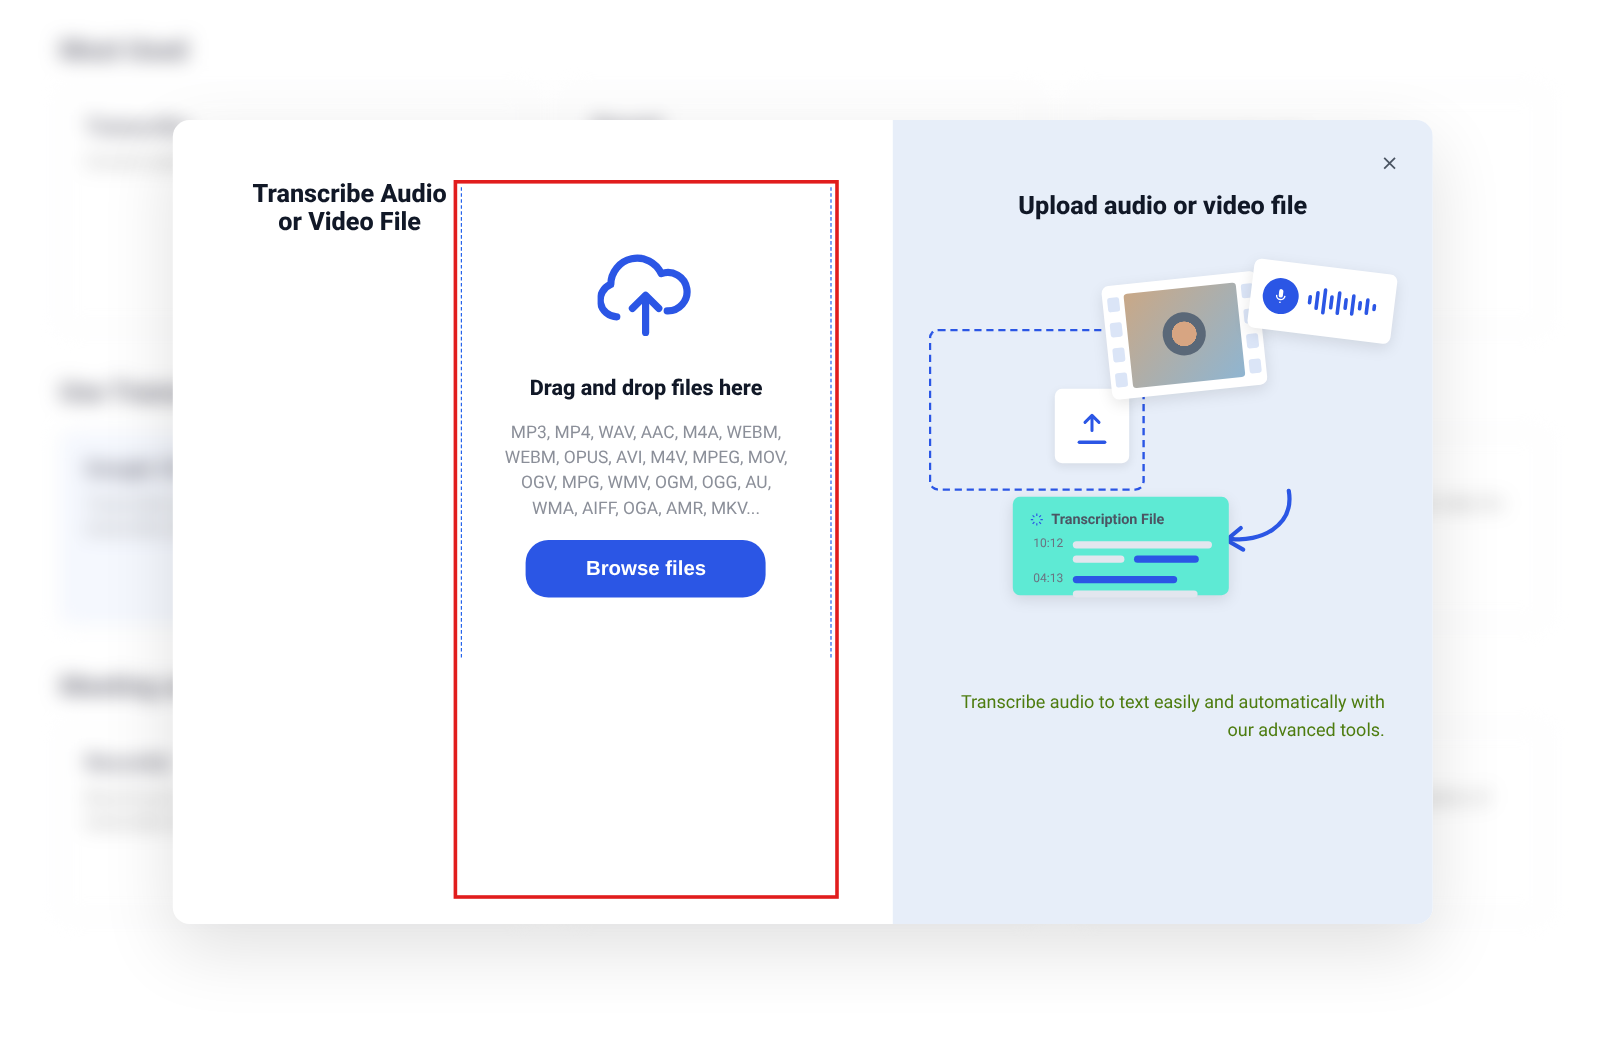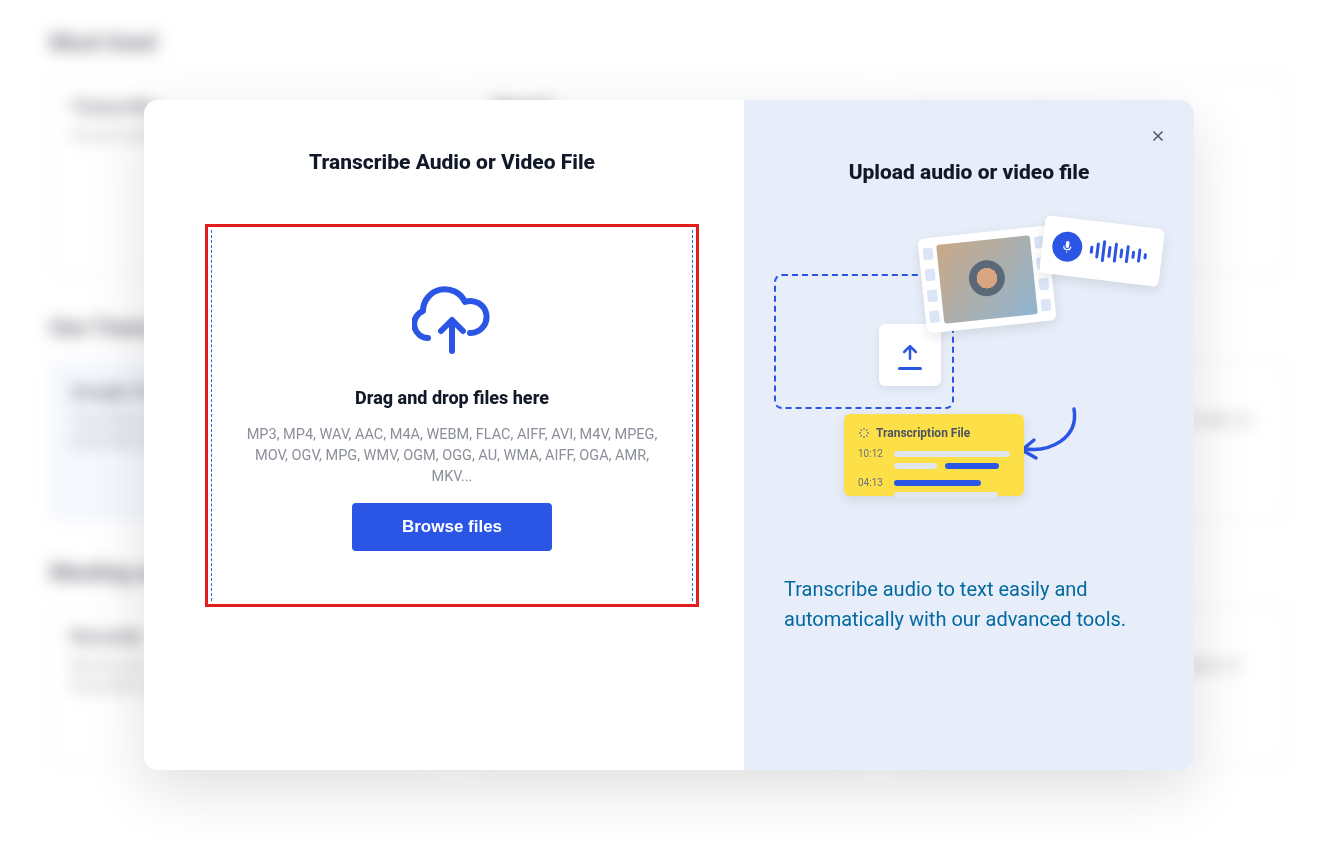--- a/index.html
+++ b/index.html
@@ -37,28 +37,28 @@
     width: 1050px; height: 670px;
     background: #fff;
     border-radius: 14px;
     box-shadow: 0 20px 60px rgba(0,0,0,0.12);
     display: flex;
     overflow: hidden;
   }
   .modal-left {
     flex: 1;
     padding: 50px 45px 21px;
-    display: flex; flex-direction: column; margin-left: 16px;
+    display: flex;  margin-left: 16px;
   }
   .modal-right {
     width: 450px;
     background: #e7eef9;
     padding: 60px 30px 40px;
     display: flex; flex-direction: column; align-items: center;
-    text-align: left;
+    text-align: right;
     position: relative;
   }
   .close-btn {
     position: absolute; top: 24px; right: 24px;
     width: 24px; height: 24px;
     cursor: pointer;
     display: flex; align-items: center; justify-content: center;
     color: #4b5563;
   }
   .close-btn svg { width: 18px; height: 18px; stroke: currentColor; stroke-width: 2; }
@@ -79,30 +79,30 @@
     text-align: center;
   }
   .cloud-icon { margin: 0 auto 30px; width: 80px; height: 72px; color: #2b56e5; }
   .dropzone h3 { font-size: 18px; font-weight: 800; color: #111827; margin-bottom: 16px; }
   .formats {
     font-size: 14.5px; color: #8b8f99; line-height: 1.45;
     max-width: 450px; margin: 0 auto 16px;
   }
   .or { font-size: 17px; font-weight: 700; color: #111827; margin-bottom: 28px; }
   .browse-btn {
-    background: #2b56e5; color: #fff; border: none; border-radius: 4px;
+    background: #2b56e5; color: #fff; border: none; border-radius: 19px;
     padding: 14px 50px; font-size: 17px; font-weight: 700; cursor: pointer;
   }
 
   .modal-right h2 {
     font-size: 21px; font-weight: 800; color: #111827; margin-bottom: 50px;
   }
   .illus { width: 390px; height: 310px; position: relative; margin-bottom: 30px; }
   .modal-right p {
-    font-size: 20px; color: #0369a1; line-height: 1.5; max-width: 370px;
+    font-size: 15px; color: #4d7c0f; line-height: 1.5; max-width: 370px;
   }
 
   
   .il-drop {
     position: absolute; left: 0; top: 40px; width: 180px; height: 135px;
     border: 2px dashed #2b56e5; border-radius: 8px;
   }
   .il-square {
     position: absolute; left: 105px; top: 90px;
     width: 62px; height: 62px; background: #fff; border-radius: 6px;
@@ -129,21 +129,21 @@
   }
   .il-audio .mic { width:30px; height:30px; background:#2b56e5; border-radius:50%; display:flex;align-items:center;justify-content:center;}
   .il-audio .mic svg{width:14px;height:14px;fill:#fff;}
   .il-audio .wave { flex:1; display:flex; gap:3px; align-items:center;}
   .il-audio .wave span{display:block;width:3px;background:#2b56e5;border-radius:2px;}
   .il-curve {
     position:absolute; left: 240px; top: 170px; width: 70px; height: 60px;
   }
   .il-trans {
     position:absolute; left: 70px; top: 180px; width: 180px; height: 82px;
-    background:#fde047; border-radius:6px; box-shadow:0 4px 12px rgba(0,0,0,0.1);
+    background:#5eead4; border-radius:6px; box-shadow:0 4px 12px rgba(0,0,0,0.1);
     padding: 12px 14px;
   }
   .il-trans .thead { display:flex; align-items:center; gap:6px; font-size:12px; font-weight:700; color:#4b5563; margin-bottom:8px;}
   .il-trans .thead svg{width:12px;height:12px; stroke:#2b56e5; fill:none;}
   .il-trans .row { display:flex; gap:8px; margin-bottom:4px; align-items:center;}
   .il-trans .ts { font-size:10px; color:#6b7280; width:28px;}
   .il-trans .bar { flex:1; height:6px; border-radius:3px;}
   .il-trans .g { background:#e2e6ee;}
   .il-trans .b { background:#2b56e5;}
 </style>
@@ -207,21 +207,21 @@
     <div class="dropzone-wrap">
       <div class="dropzone">
         <div class="cloud-icon">
           <svg viewBox="0 0 80 72" fill="none" stroke="#2b56e5" stroke-width="6" stroke-linecap="round" stroke-linejoin="round">
             <path d="M58 48a16 16 0 1 0-5-31 22 22 0 0 0-42 9 14 14 0 0 0 5 27"></path>
             <path d="M40 66V36"></path>
             <path d="M29 46l11-11 11 11"></path>
           </svg>
         </div>
         <h3>Drag and drop files here</h3>
-        <p class="formats">MP3, MP4, WAV, AAC, M4A, WEBM, FLAC, AIFF, AVI, M4V, MPEG, MOV, OGV, MPG, WMV, OGM, OGG, AU, WMA, AIFF, OGA, AMR, MKV...</p>
+        <p class="formats">MP3, MP4, WAV, AAC, M4A, WEBM, WEBM, OPUS, AVI, M4V, MPEG, MOV, OGV, MPG, WMV, OGM, OGG, AU, WMA, AIFF, OGA, AMR, MKV...</p>
         <button class="browse-btn">Browse files</button>
       </div>
     </div>
   </div>
 
   <div class="modal-right">
     <div class="close-btn">
       <svg viewBox="0 0 24 24" fill="none">
         <path d="M6 6l12 12M18 6L6 18"></path>
       </svg>

